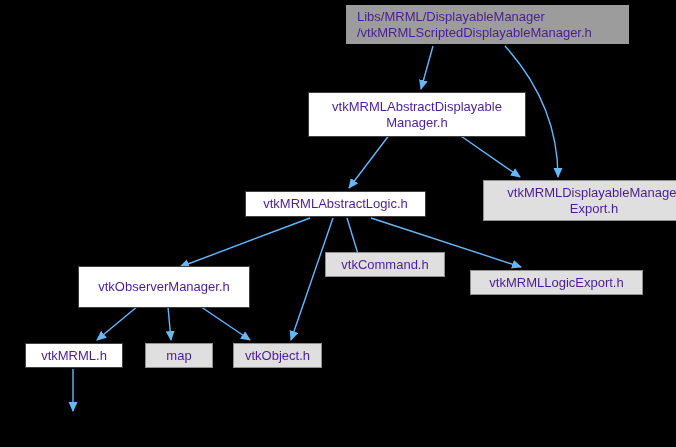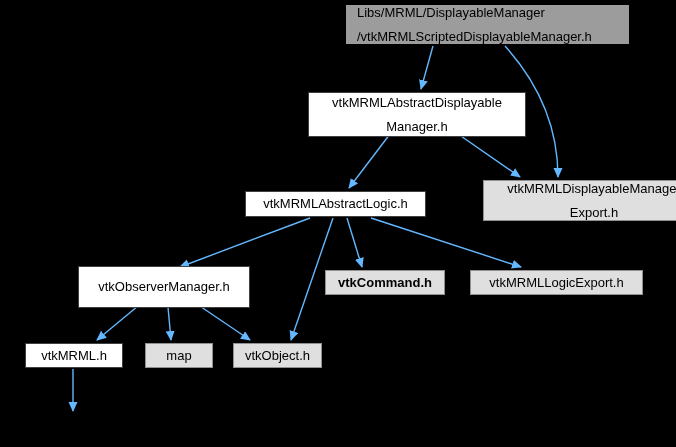--- a/index.html
+++ b/index.html
@@ -29,22 +29,22 @@
   }
   .node {
     position: absolute;
     box-sizing: border-box;
     display: flex;
     align-items: center;
     justify-content: center;
     text-align: center;
     white-space: pre-line;
     font-size: 13px;
-    line-height: 24px;
-    color: #000000;
+    line-height: 16px;
+    color: #4c1d95;
   }
   .node.root {
     background: #9c9c9c;
     border: 1px solid #000000;
     justify-content: flex-start;
     text-align: left;
     padding-left: 11px;
   }
   .node.internal {
     background: #ffffff;
@@ -86,21 +86,21 @@
   <div class="node internal" style="left:308px; top:92px; width:218px; height:45px;">vtkMRMLAbstractDisplayable
 Manager.h</div>
 
   <div class="node internal" style="left:245px; top:191px; width:181px; height:26px;text-align:right;">vtkMRMLAbstractLogic.h</div>
 
   <div class="node external" style="left:452px; top:180px; width:222px; height:41px;margin-left:31px;">vtkMRMLDisplayableManager
 Export.h</div>
 
   <div class="node internal" style="left:78px; top:266px; width:172px; height:42px;">vtkObserverManager.h</div>
 
-  <div class="node external" style="left:325px; top:270px; width:120px; height:25px;font-weight:bold;">vtkCommand.h</div>
+  <div class="node external" style="left:325px; top:252px; width:120px; height:25px;">vtkCommand.h</div>
 
   <div class="node external" style="left:470px; top:270px; width:173px; height:25px;">vtkMRMLLogicExport.h</div>
 
   <div class="node internal" style="left:25px; top:343px; width:98px; height:25px;">vtkMRML.h</div>
 
   <div class="node external" style="left:145px; top:343px; width:68px; height:25px;">map</div>
 
   <div class="node external" style="left:233px; top:343px; width:89px; height:25px;text-align:center;">vtkObject.h</div>
 
 

